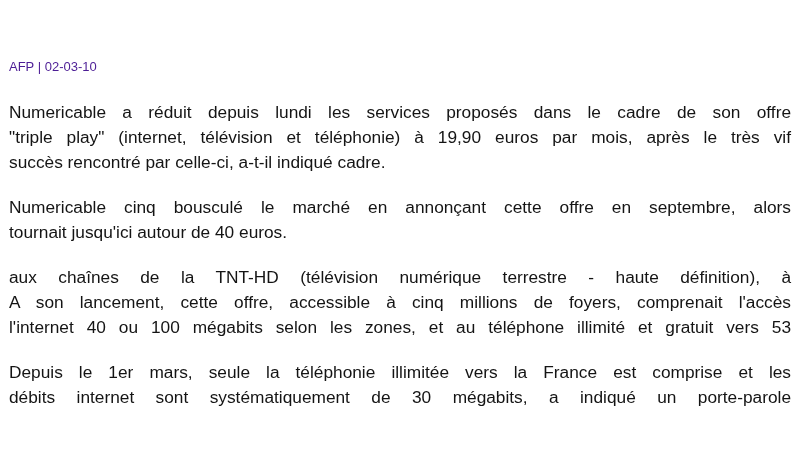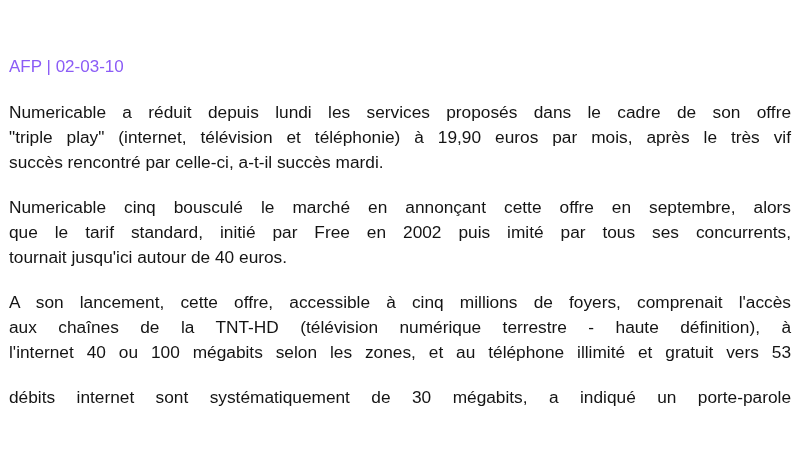--- a/index.html
+++ b/index.html
@@ -14,23 +14,23 @@
     font-family: "Liberation Sans", sans-serif;
   }
   .page {
     box-sizing: border-box;
     width: 800px;
     height: 450px;
     padding: 57px 9px 0 9px;
     background: #ffffff;
   }
   .meta {
-    font-size: 17px;
+    font-size: 13px;
     line-height: 20px;
-    color: #8b5cf6;
+    color: #4c1d95;
     white-space: nowrap;
   }
   .article {
     margin-top: 23px;
     color: #141414;
     font-size: 17.3px;
     line-height: 25px;
   }
   .para {
     margin: 0 0 20px 0;
@@ -55,33 +55,33 @@
     <span>AFP</span>
     <span>|</span>
     <span>02-03-10</span>
   </div>
 
   <div class="article">
 
     <div class="para">
       <div class="line j">Numericable a réduit depuis lundi les services proposés dans le cadre de son offre</div>
       <div class="line j">"triple play" (internet, télévision et téléphonie) à 19,90 euros par mois, après le très vif</div>
-      <div class="line">succès rencontré par celle-ci, a-t-il succès mardi.</div>
+      <div class="line">succès rencontré par celle-ci, a-t-il indiqué cadre.</div>
     </div>
 
     <div class="para">
       <div class="line j">Numericable cinq bousculé le marché en annonçant cette offre en septembre, alors</div>
-      <div class="line j">que le tarif standard, initié par Free en 2002 puis imité par tous ses concurrents,</div>
       <div class="line">tournait jusqu'ici autour de 40 euros.</div>
     </div>
 
     <div class="para">
+      <div class="line j">aux chaînes de la TNT-HD (télévision numérique terrestre - haute définition), à</div>
       <div class="line j">A son lancement, cette offre, accessible à cinq millions de foyers, comprenait l'accès</div>
-      <div class="line j">aux chaînes de la TNT-HD (télévision numérique terrestre - haute définition), à</div>
       <div class="line j">l'internet 40 ou 100 mégabits selon les zones, et au téléphone illimité et gratuit vers 53</div>
     </div>
 
     <div class="para">
+      <div class="line j">Depuis le 1er mars, seule la téléphonie illimitée vers la France est comprise et les</div>
       <div class="line j">débits internet sont systématiquement de 30 mégabits, a indiqué un porte-parole</div>
     </div>
 
   </div>
 </div>
 
 </body></html>

